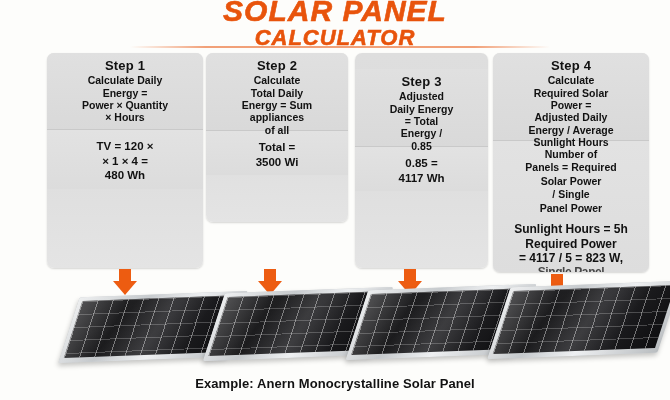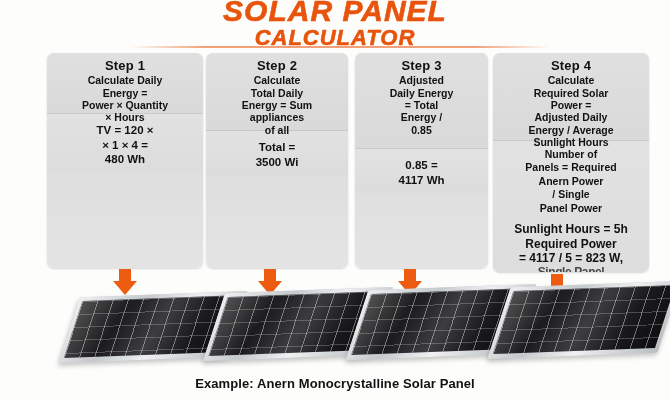--- a/index.html
+++ b/index.html
@@ -92,27 +92,27 @@
   .card-body .sub-block {
     display: block;
     font-size: 12px;
     line-height: 1.2;
     margin-top: 7px;
   }
   .card-body .sub-block .sub-line { display: block; }
   .blurred { filter: blur(0.7px); opacity: .75; letter-spacing: -0.4px; }
 
   #card1 { left: 47px;  top: 53px; width: 156px; height: 215px; }
-  #card2 { left: 206px; top: 53px; width: 142px; height: 215px; }
+  #card2 { left: 206px; top: 53px; width: 142px; height: 169px; }
   #card3 { left: 355px; top: 53px; width: 133px; height: 215px; }
   #card4 { left: 493px; top: 53px; width: 156px; height: 219px; }
 
-  #card1 .card-head { height: 61px; }
+  #card1 .card-head { height: 77px; }
   #card2 .card-head { height: 78px; }
-  #card3 .card-head { height: 96px; }
+  #card3 .card-head { height: 78px; margin-top: 16px; }
   #card4 .card-head { height: 88px; }
 
   #card4 .card-body { font-size: 10.5px; padding-top: 7px; }
 
   
   .arrow {
     position: absolute;
     width: 24px;
     height: 26px;
   }
@@ -253,21 +253,21 @@
       <span class="head-desc">Calculate</span>
       <span class="head-desc">Required Solar</span>
       <span class="head-desc">Power =</span>
       <span class="head-desc">Adjusted Daily</span>
       <span class="head-desc">Energy / Average</span>
       <span class="head-desc">Sunlight Hours</span>
     </div>
     <div class="card-body">
       <span class="calc-line">Number of</span>
       <span class="calc-line">Panels = Required</span>
-      <span class="calc-line">Anern Power</span>
+      <span class="calc-line">Solar Power</span>
       <span class="calc-line">/ Single</span>
       <span class="calc-line">Panel Power</span>
       <span class="sub-block">
         <span class="sub-line">Sunlight Hours = 5h</span>
         <span class="sub-line">Required Power</span>
         <span class="sub-line">= 4117 / 5 = 823 W,</span>
         <span class="sub-line blurred">Single Panel</span>
         <span class="sub-line">= 8230 ≈ 3 panels</span>
 
       </span>

